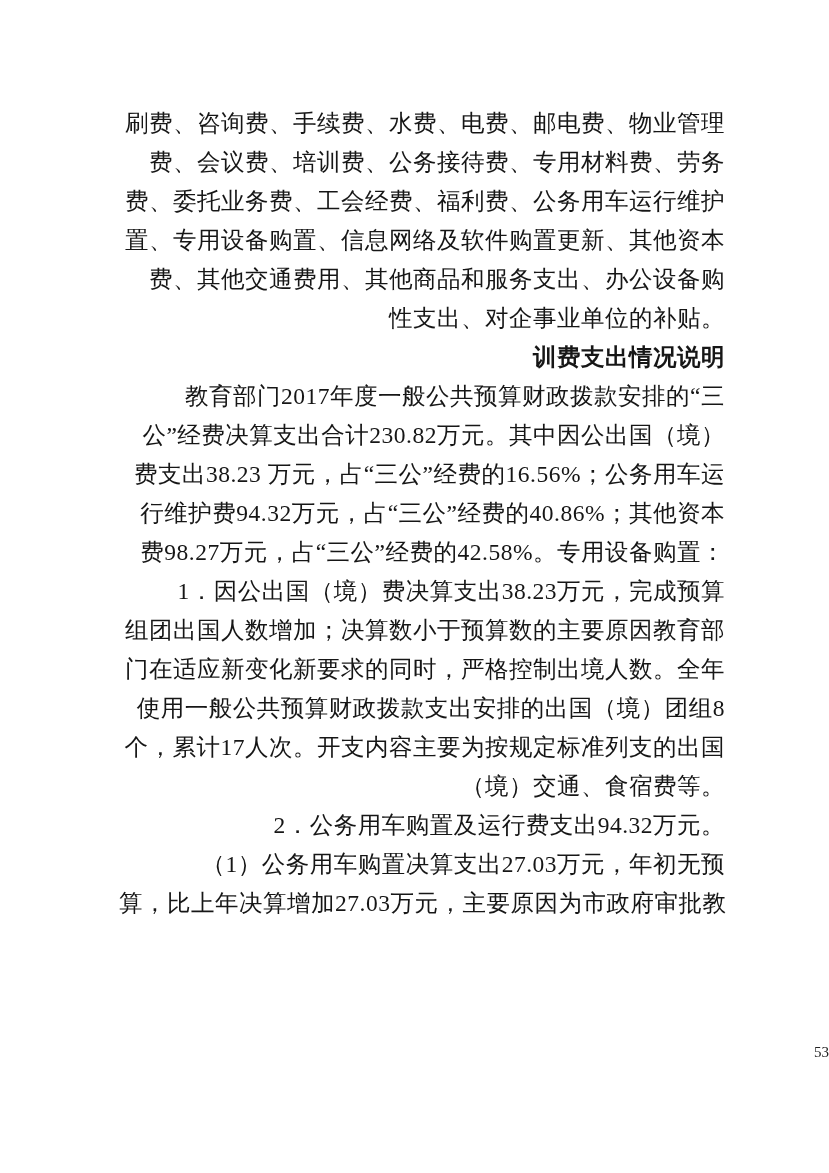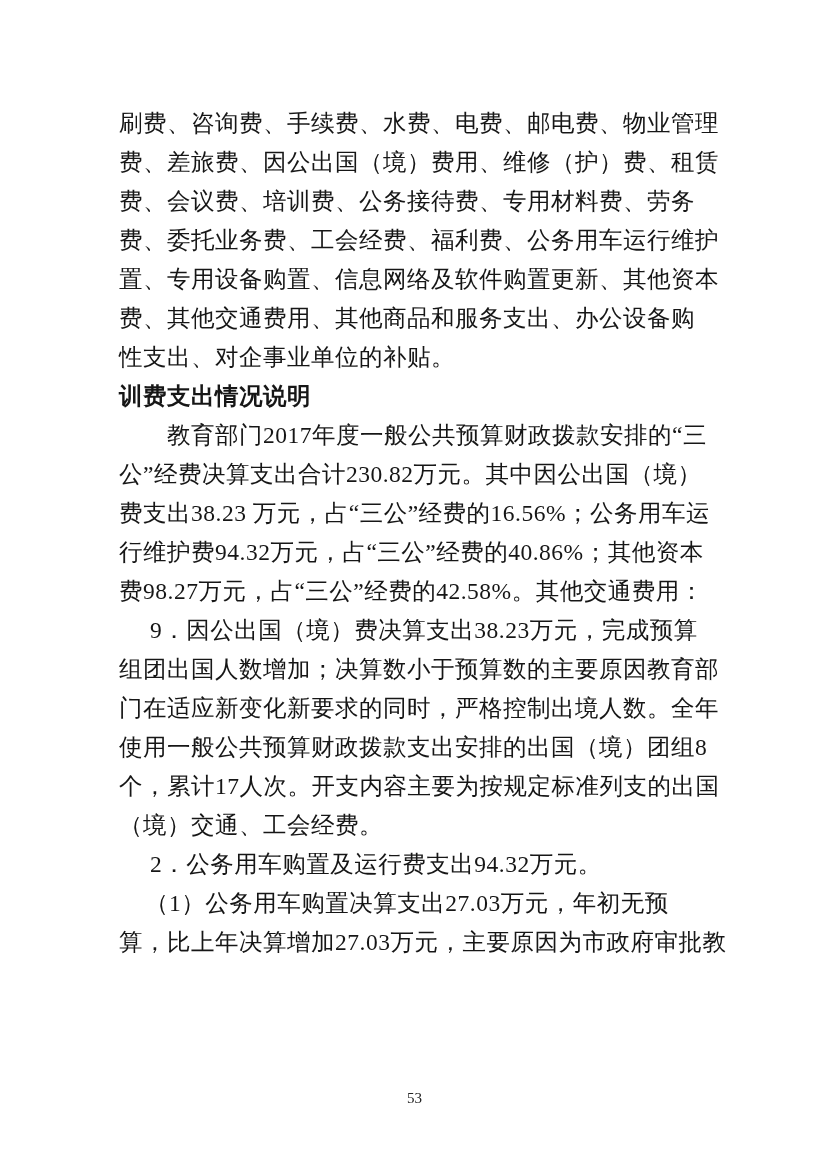--- a/index.html
+++ b/index.html
@@ -14,70 +14,70 @@
     background: #ffffff;
     overflow: hidden;
     font-family: "Liberation Serif", "DejaVu Serif", serif;
     color: #161616;
   }
   .text-block {
     position: absolute;
     left: 119px;
     top: 104px;
     width: 606px;
+    text-align: right;
   }
   .line {
     font-size: 23.5px;
     line-height: 39px;
     height: 39px;
     letter-spacing: 0.5px;
     white-space: pre;
     color: #161616;
   }
   .line.bold {
     font-weight: bold;
   }
   
   .i-h { padding-left: 28px; }   
   .i-b { padding-left: 48px; }   
   .i-n { padding-left: 31px; }   
   .i-p { padding-left: 26px; }   
   .page-number {
     position: absolute;
-    top: 1088px;
+    top: 1042px;
     left: 0;
     width: 829px;
-    text-align: center;
+    text-align: right;
     font-size: 15px;
     line-height: 20px;
     color: #222222;
   }
 </style>
 </head>
 <body>
 
 <div class="page">
   <div class="text-block">
     <div class="line">刷费、咨询费、手续费、水费、电费、邮电费、物业管理</div>
-    <div class="line">费、差旅费、因公出国（境）费用、维修（护）费、租赁</div>
     <div class="line">费、会议费、培训费、公务接待费、专用材料费、劳务</div>
     <div class="line">费、委托业务费、工会经费、福利费、公务用车运行维护</div>
     <div class="line">置、专用设备购置、信息网络及软件购置更新、其他资本</div>
     <div class="line">费、其他交通费用、其他商品和服务支出、办公设备购</div>
     <div class="line">性支出、对企事业单位的补贴。</div>
     <div class="line bold">训费支出情况说明</div>
     <div class="line i-b">教育部门2017年度一般公共预算财政拨款安排的“三</div>
     <div class="line">公”经费决算支出合计230.82万元。其中因公出国（境）</div>
     <div class="line">费支出38.23 万元，占“三公”经费的16.56%；公务用车运</div>
     <div class="line">行维护费94.32万元，占“三公”经费的40.86%；其他资本</div>
-    <div class="line">费98.27万元，占“三公”经费的42.58%。其他交通费用：</div>
-    <div class="line i-n">9．因公出国（境）费决算支出38.23万元，完成预算</div>
+    <div class="line">费98.27万元，占“三公”经费的42.58%。专用设备购置：</div>
+    <div class="line i-n">1．因公出国（境）费决算支出38.23万元，完成预算</div>
     <div class="line">组团出国人数增加；决算数小于预算数的主要原因教育部</div>
     <div class="line">门在适应新变化新要求的同时，严格控制出境人数。全年</div>
     <div class="line">使用一般公共预算财政拨款支出安排的出国（境）团组8</div>
     <div class="line">个，累计17人次。开支内容主要为按规定标准列支的出国</div>
-    <div class="line">（境）交通、工会经费。</div>
+    <div class="line">（境）交通、食宿费等。</div>
     <div class="line i-n">2．公务用车购置及运行费支出94.32万元。</div>
     <div class="line i-p">（1）公务用车购置决算支出27.03万元，年初无预</div>
     <div class="line">算，比上年决算增加27.03万元，主要原因为市政府审批教</div>
   </div>
   <div class="page-number">53</div>
 </div>
 
 </body></html>

